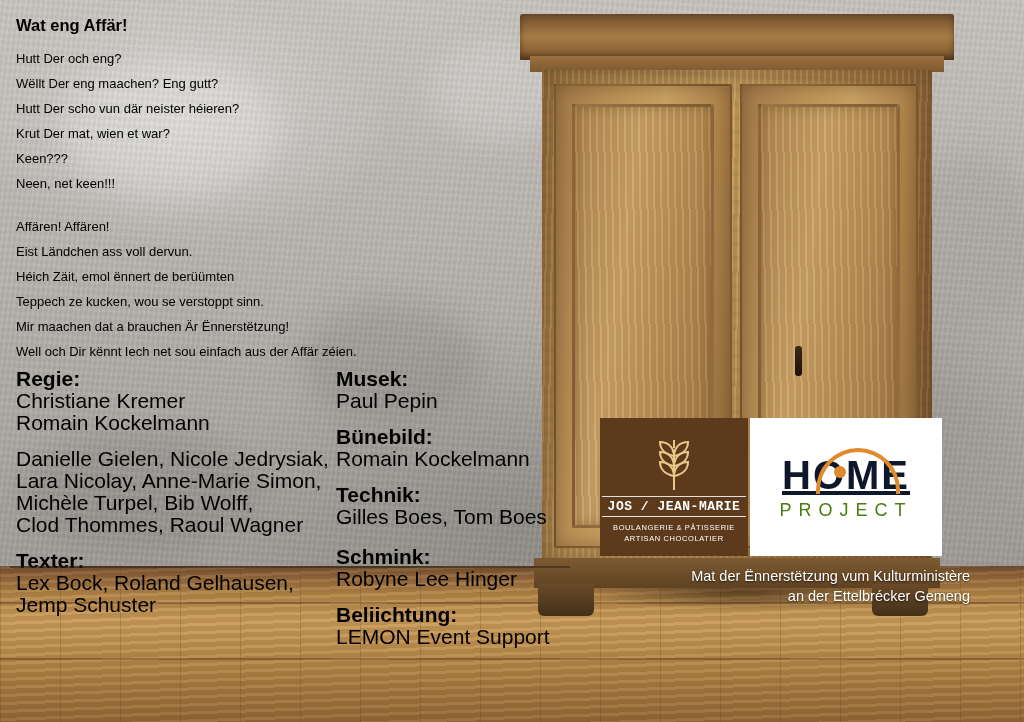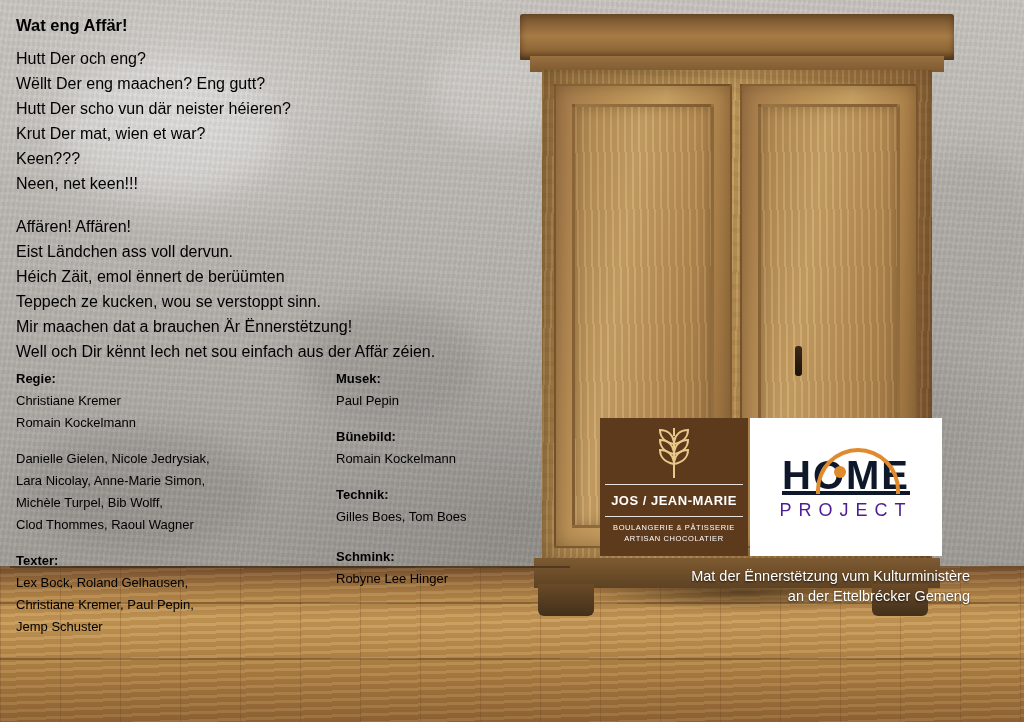--- a/index.html
+++ b/index.html
@@ -122,27 +122,27 @@
   .wd-foot.r { left: 352px; }
 
   
   .left-col {
     position: absolute; left: 16px; top: 16px; width: 520px;
     color: #000;
   }
   .headline {
     font-size: 16.5px; font-weight: bold; margin: 0 0 10px 0; line-height: 1.2;
   }
-  .verse { font-size: 16px; line-height: 25px; }
+  .verse { font-size: 13px; line-height: 25px; }
   .verse .ln { white-space: nowrap; }
   .verse-gap { height: 18px; }
 
   .credits {
     position: absolute; left: 16px; top: 368px; width: 560px;
-    font-size: 13px; line-height: 22px;
+    font-size: 21px; line-height: 22px;
   }
   .cred-cols { display: flex; }
   .cred-col-a { width: 320px; }
   .cred-col-b { width: 240px; }
   .cred-block { margin-bottom: 14px; }
   .cred-title { font-weight: bold; }
   .cred-line { white-space: nowrap; }
 
   .divider {
     position: absolute; left: 10px; top: 566px; width: 560px; height: 2px;
@@ -155,21 +155,21 @@
     background: #5e3a1c;
     display: flex; flex-direction: column; align-items: center; justify-content: flex-end;
     padding-bottom: 12px;
     color: #fff;
   }
   .wheat-icon { width: 64px; height: 56px; margin-bottom: 4px; }
   .bakery-name {
     font-size: 13px; font-weight: bold; letter-spacing: 0.5px;
     border-top: 1px solid rgba(255,255,255,0.85);
     border-bottom: 1px solid rgba(255,255,255,0.85);
-    padding: 8px 6px; margin-bottom: 5px;
+    padding: 2px 6px; margin-bottom: 5px; font-family: Liberation Mono, monospace;
   }
   .bakery-sub { font-size: 7.5px; letter-spacing: 0.6px; line-height: 11px; text-align: right; }
 
   .logo-home {
     position: absolute; left: 750px; top: 418px; width: 192px; height: 138px;
     background: #ffffff;
     display: flex; flex-direction: column; align-items: center; justify-content: center;
   }
   .home-word {
     position: relative;
@@ -180,21 +180,21 @@
   .home-arc {
     position: absolute; left: 34px; top: -6px; width: 84px; height: 46px;
     border: 4px solid #e08a2e; border-bottom: none;
     border-radius: 46px 46px 0 0;
   }
   .home-dot {
     position: absolute; left: 52px; top: 12px; width: 12px; height: 12px;
     border-radius: 50%; background: #e08a2e;
   }
   .project-word {
-    font-size: 18px; letter-spacing: 7px; color: #4c1d95; margin-top: 4px;
+    font-size: 18px; letter-spacing: 7px; color: #4d7c0f; margin-top: 4px;
   }
 
   
   .support {
     position: absolute; left: 560px; top: 566px; width: 410px;
     text-align: right; color: #fff; font-size: 14.5px; line-height: 20px;
     text-shadow: 0 1px 2px rgba(0,0,0,0.7);
   }
 
   
@@ -276,21 +276,20 @@
         <div class="cred-block">
           <div class="cred-line">Danielle Gielen, Nicole Jedrysiak,</div>
           <div class="cred-line">Lara Nicolay, Anne-Marie Simon,</div>
           <div class="cred-line">Michèle Turpel, Bib Wolff,</div>
           <div class="cred-line">Clod Thommes, Raoul Wagner</div>
         </div>
 
         <div class="cred-block" style="">
           <div class="cred-title">Texter:</div>
           <div class="cred-line">Lex Bock, Roland Gelhausen,</div>
-          <div class="cred-line">Christiane Kremer, Paul Pepin,</div>
           <div class="cred-line">Jemp Schuster</div>
         </div>
 
       </div>
       <div class="cred-col-b">
 
         <div class="cred-block">
           <div class="cred-title">Musek:</div>
           <div class="cred-line">Paul Pepin</div>
         </div>
@@ -303,20 +302,24 @@
         <div class="cred-block">
           <div class="cred-title">Technik:</div>
           <div class="cred-line">Gilles Boes, Tom Boes</div>
         </div>
 
         <div class="cred-block" style="margin-top:18px;">
           <div class="cred-title">Schmink:</div>
           <div class="cred-line">Robyne Lee Hinger</div>
         </div>
 
+        <div class="cred-block">
+          <div class="cred-title">Beliichtung:</div>
+          <div class="cred-line">LEMON Event Support</div>
+        </div>
 
       </div>
     </div>
   </div>
 
   <div class="divider"></div>
 
   <div class="logo-bakery">
     <svg class="wheat-icon" viewBox="0 0 64 56">
       <g stroke="#e9c98a" stroke-width="2" fill="none">

